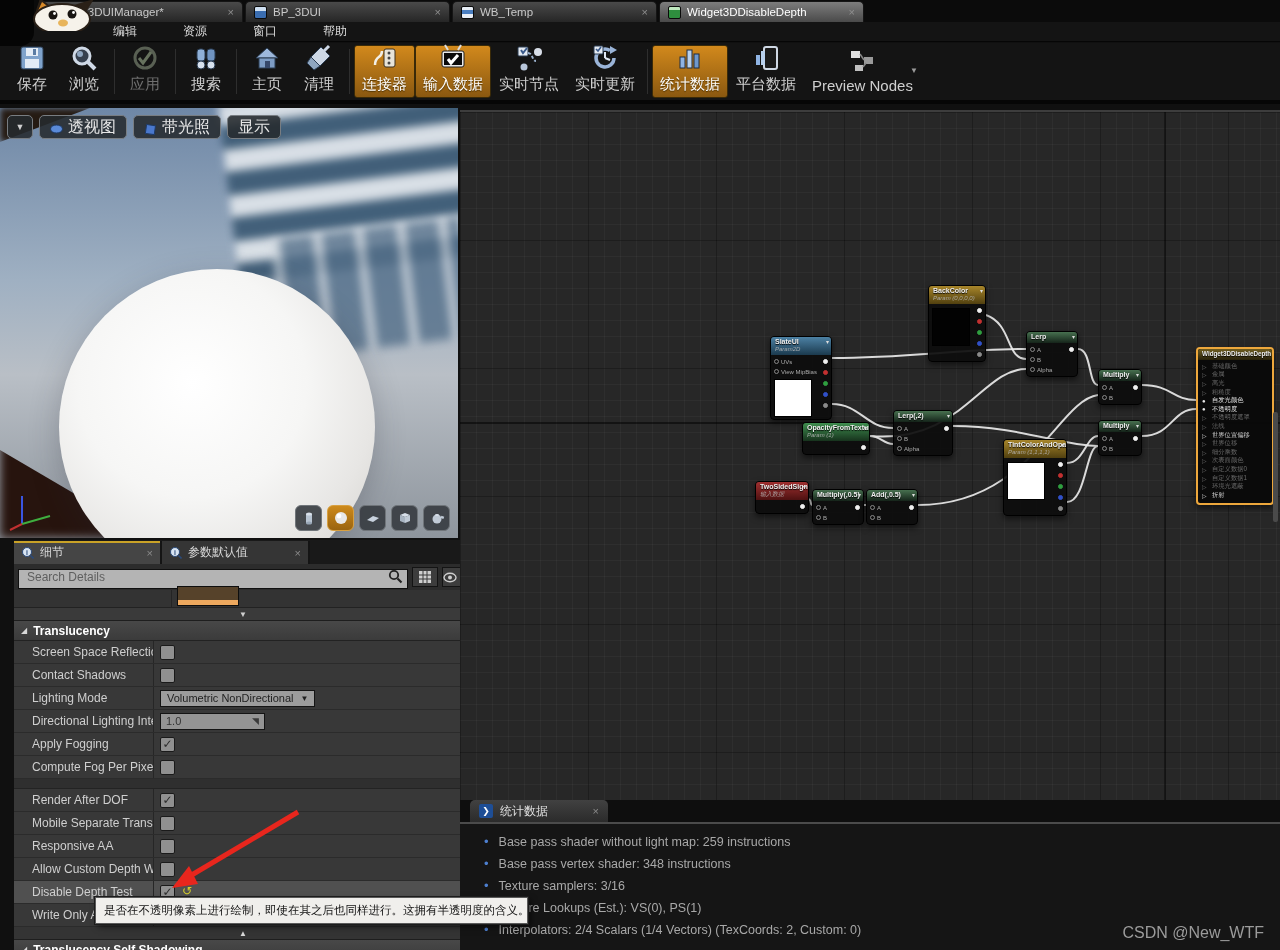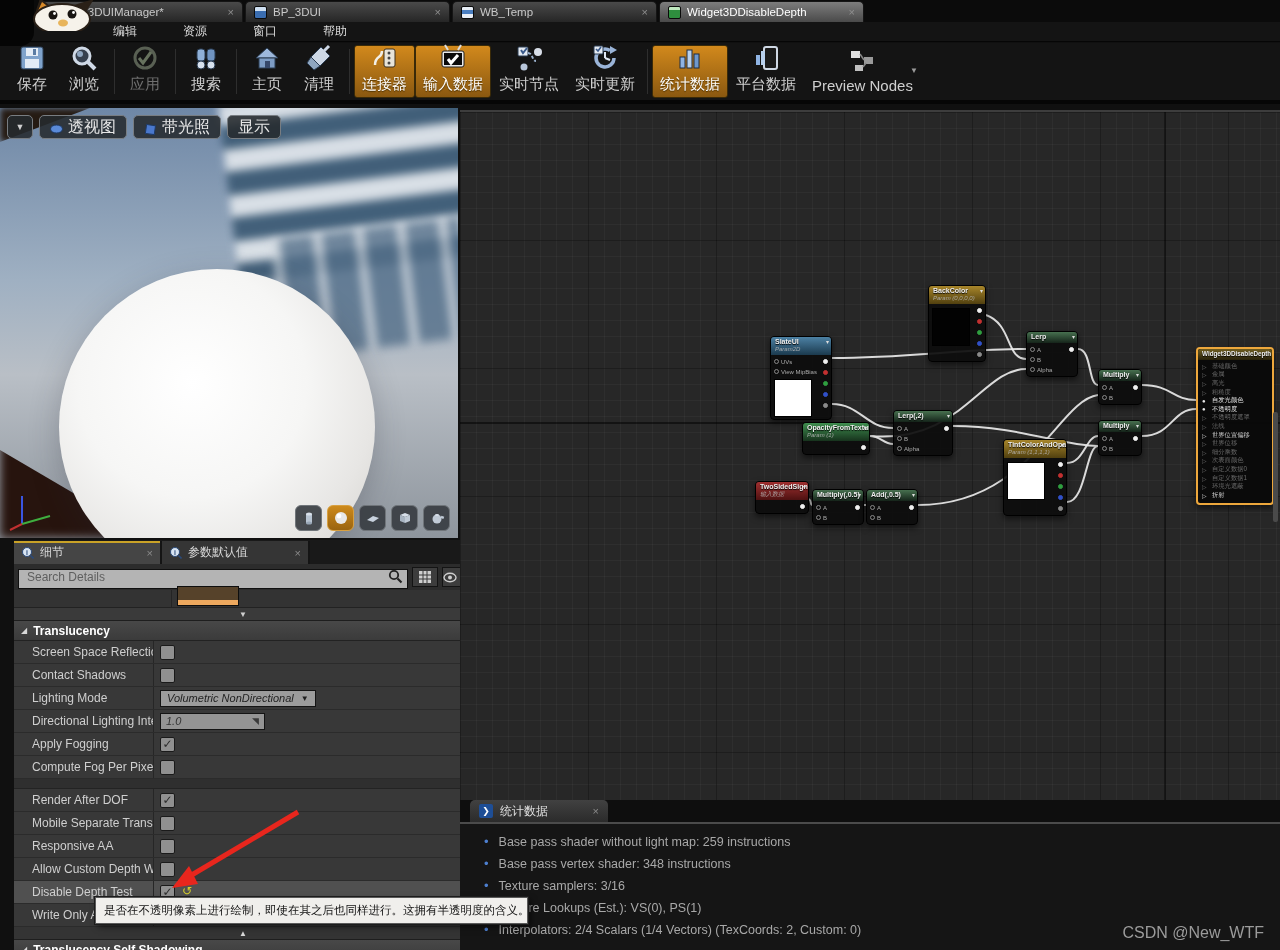--- a/index.html
+++ b/index.html
@@ -89,21 +89,21 @@
   .expanderrow { height:13px; background:#3a3a3a; border-bottom:1px solid #1e1e1e; display:flex;
     align-items:center; justify-content:center; color:#cfcfcf; font-size:8px; }
   .section { height:20px; background:linear-gradient(#484848,#3b3b3b); border-bottom:1px solid #222;
     color:#fff; font-size:12px; font-weight:bold; display:flex; align-items:center; gap:6px; padding-left:7px; }
   .section .stri { font-size:8px; color:#d8d8d8; }
   .prow { height:23px; display:flex; align-items:center; background:#383838; border-bottom:1px solid #2b2b2b;
     font-size:12px; color:#cfcfcf; }
   .prow.highlight { background:#505050; }
   .prow .plabel { width:139px; padding-left:18px; white-space:nowrap; overflow:hidden; }
   .prow .pdiv { width:1px; align-self:stretch; background:#262626; }
-  .prow .pval { flex:1; padding-left:6px; display:flex; align-items:flex-start; gap:7px;font-style:italic; }
+  .prow .pval { flex:1; padding-left:6px; display:flex; align-items:flex-start; gap:7px; }
   .gap-row { height:10px; background:#2f2f2f; border-bottom:1px solid #232323; }
   .cbox { width:15px; height:15px; background:#909090; border:1px solid #1a1a1a; border-radius:2px;
     display:flex; align-items:center; justify-content:center; color:#2b2b2b; font-size:12px; font-weight:bold; }
   .ddown { height:17px; background:#9c9c9c; border:1px solid #141414; color:#1f1f1f; font-size:11px;
     display:flex; align-items:center; gap:7px; padding:0 6px; }
   .ddown .darr { font-size:8px; }
   .spin { width:105px; height:17px; background:#949494; border:1px solid #141414; color:#333; font-size:11px;
     display:flex; align-items:center; padding:0 5px; justify-content:space-between; }
   .spin .corner { font-size:9px; color:#3a3a3a; }
   .reset { color:#d6cf2a; font-size:12px; line-height:1; }

